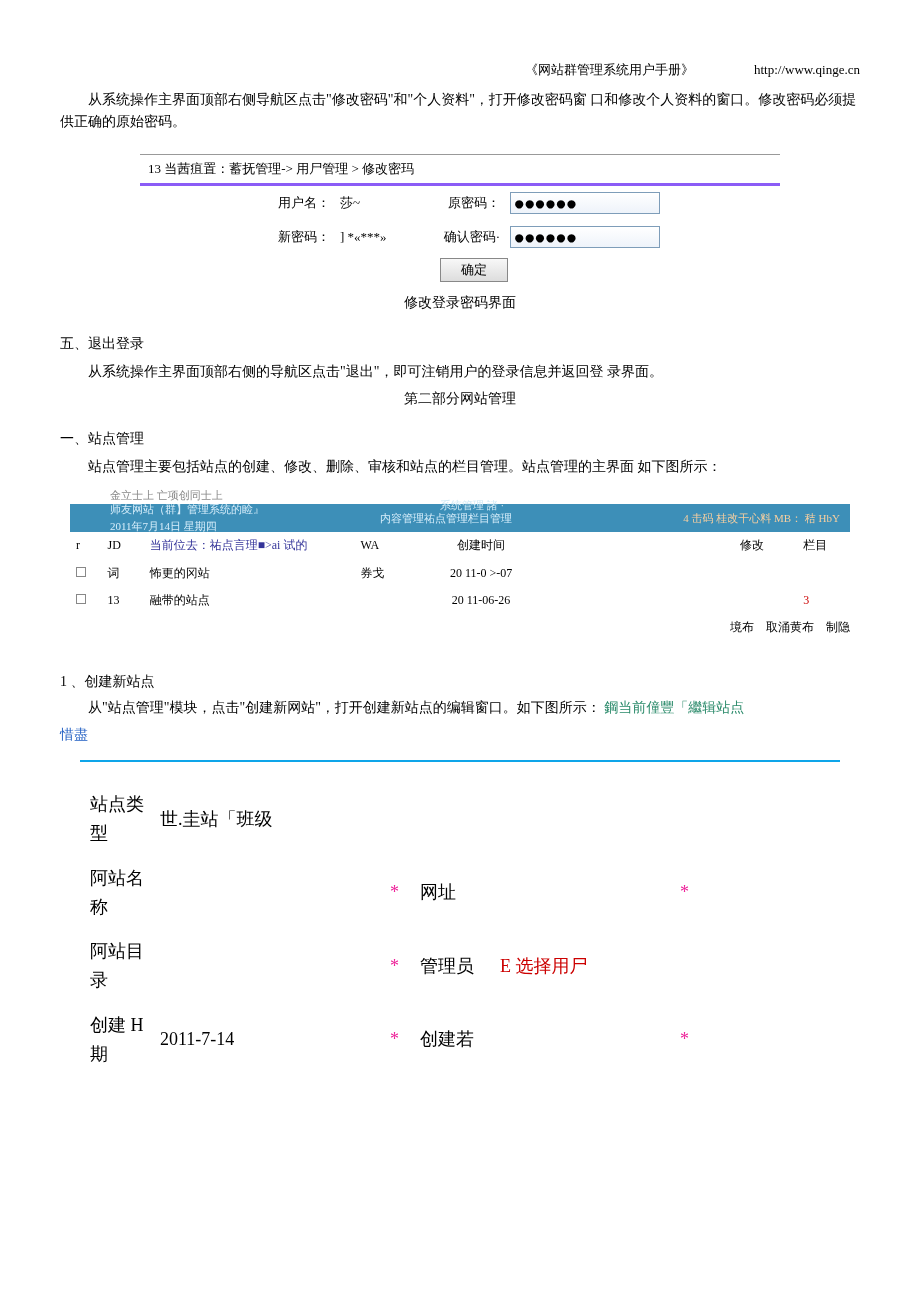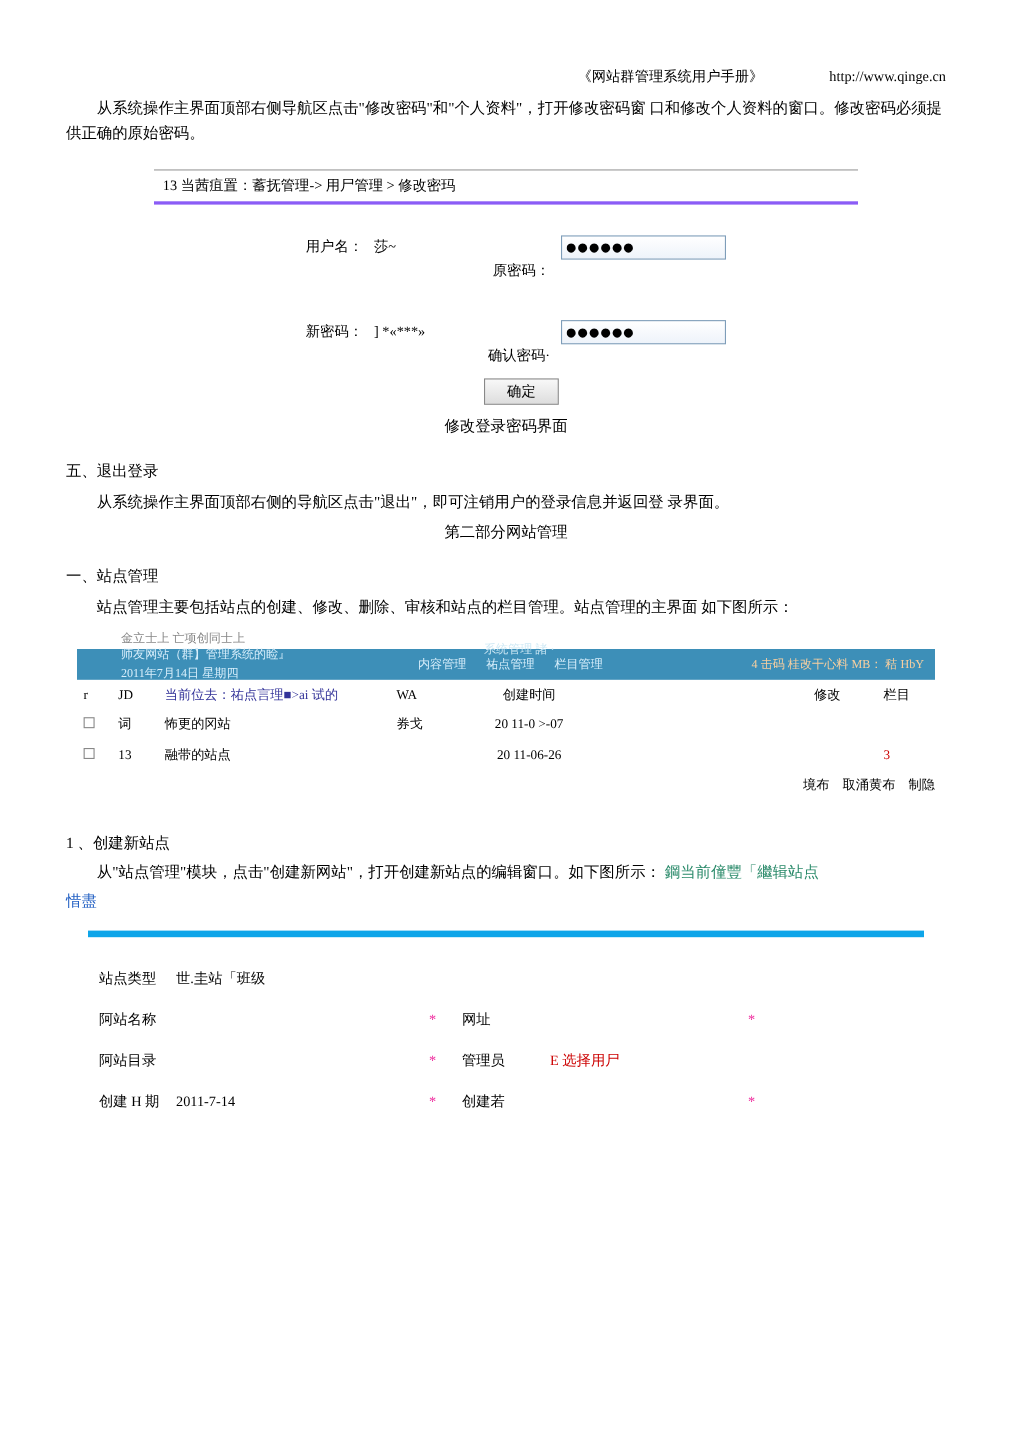--- a/index.html
+++ b/index.html
@@ -32,21 +32,21 @@
     padding: 4px 8px;
     font-size: 13px;
   }
   .pw-row {
     display: flex;
     align-items: center;
     padding: 6px 0;
   }
   .pw-left-label { width: 200px; text-align: right; padding-right: 10px; font-size: 13px; }
   .pw-left-val { width: 80px; font-size: 13px; }
-  .pw-right-label { width: 90px; text-align: right; padding-right: 10px; font-size: 13px; margin-top: 44px; }
+  .pw-right-label { width: 90px; text-align: right; padding-right: 10px; font-size: 13px; }
   .pw-input {
     width: 150px; height: 22px;
     border: 1px solid #7e9db9;
     background: linear-gradient(#fff,#eef3fa);
     font-family: monospace; font-size: 14px;
     padding: 0 4px; letter-spacing: 2px;
   }
   .pw-btn {
     width: 68px; height: 24px;
     border: 1px solid #888;
@@ -61,35 +61,35 @@
   .site-banner {
     background: #3d8fb8;
     color: #d7eefb;
     display: flex;
     align-items: center;
     height: 28px;
     position: relative;
     font-size: 11px;
   }
   .site-banner .left { padding-left: 40px; }
-  .site-banner .mid { position:absolute; left:310px; display:flex; gap:18px;}
+  .site-banner .mid { position:absolute; left:310px; display:flex; }
   .site-banner .right { margin-left:auto; padding-right:10px; color:#f7cfa0;}
   .site-table { width:100%; border-collapse: collapse; font-size:12px;}
   .site-table td { padding: 4px 6px; vertical-align: middle;}
   .chk { display:inline-block; width:10px; height:10px; border:1px solid #888; background:#fff;}
   .site-ops { text-align:right; padding:4px 0;}
   .red { color: #c00; }
   .teal-link { color: #339; }
   .teal { color: #2a8a6a; }
   .blue { color: #2461c4; }
   .form-box {
     margin: 14px auto; width: 760px;
-    border-top: 6px solid #0ea5e9;
+    border-top: 2px solid #0ea5e9;
     padding-top: 20px;
-    font-size: 13px;
+    font-size: 18px;
   }
   .form-row { display:flex; align-items:center; padding: 8px 0;}
   .form-lbl { width: 80px; text-align:left; padding-left:10px;}
   .form-val { width: 230px; }
   .form-star { color:#e29; width: 30px;}
   .form-lbl2 { width: 80px;}
   .form-val2 { width: 180px; }
   .form-btns { text-align:center; padding-top:12px;}
 </style>
 </head>

